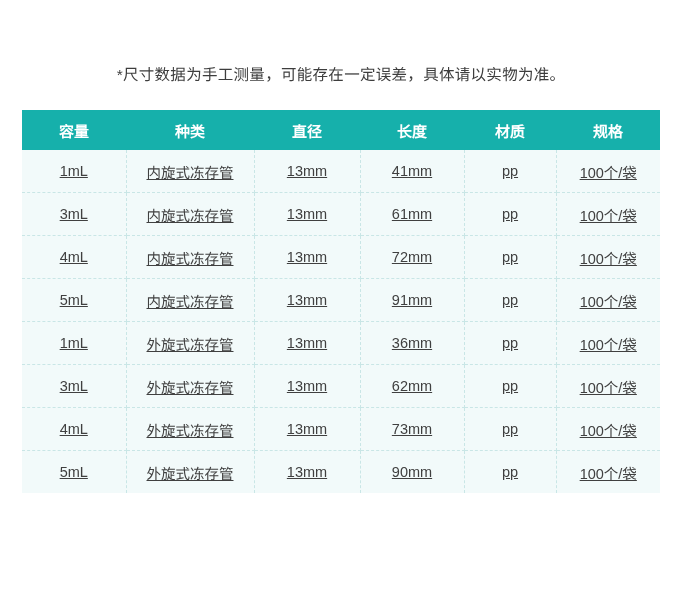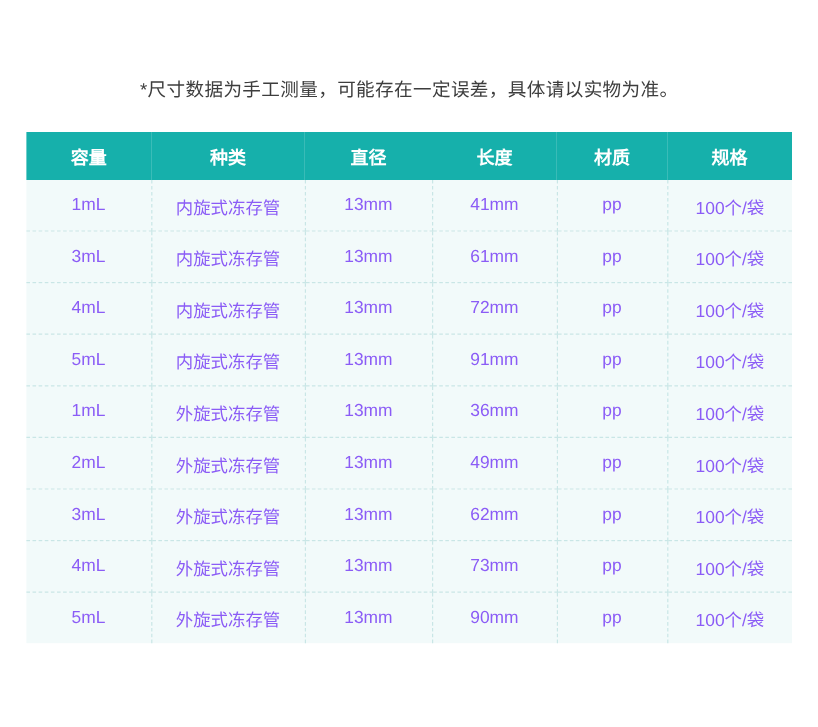--- a/index.html
+++ b/index.html
@@ -50,24 +50,25 @@
     height: 38px;
     text-align: center;
     vertical-align: middle;
     border: none;
   }
   table.spec-table td {
     height: 40px;
     text-align: center;
     vertical-align: middle;
     font-size: 14.5px;
-    color: #8b5cf6;
+    color: #404040;
     background: #f2fafa;
     border-bottom: 1px dashed #c9e6e6;
     border-right: 1px dashed #c9e6e6;
+    text-decoration: underline;
   }
   table.spec-table tr td:last-child {
     border-right: none;
   }
   table.spec-table tbody tr:last-child td {
     border-bottom: none;
   }
   
   col.c0 { width: 104px; }
   col.c1 { width: 128px; }
@@ -138,28 +139,20 @@
         </tr>
         <tr>
           <td>1mL</td>
           <td>外旋式冻存管</td>
           <td>13mm</td>
           <td>36mm</td>
           <td>pp</td>
           <td>100个/袋</td>
         </tr>
         <tr>
-          <td>2mL</td>
-          <td>外旋式冻存管</td>
-          <td>13mm</td>
-          <td>49mm</td>
-          <td>pp</td>
-          <td>100个/袋</td>
-        </tr>
-        <tr>
           <td>3mL</td>
           <td>外旋式冻存管</td>
           <td>13mm</td>
           <td>62mm</td>
           <td>pp</td>
           <td>100个/袋</td>
         </tr>
         <tr>
           <td>4mL</td>
           <td>外旋式冻存管</td>

